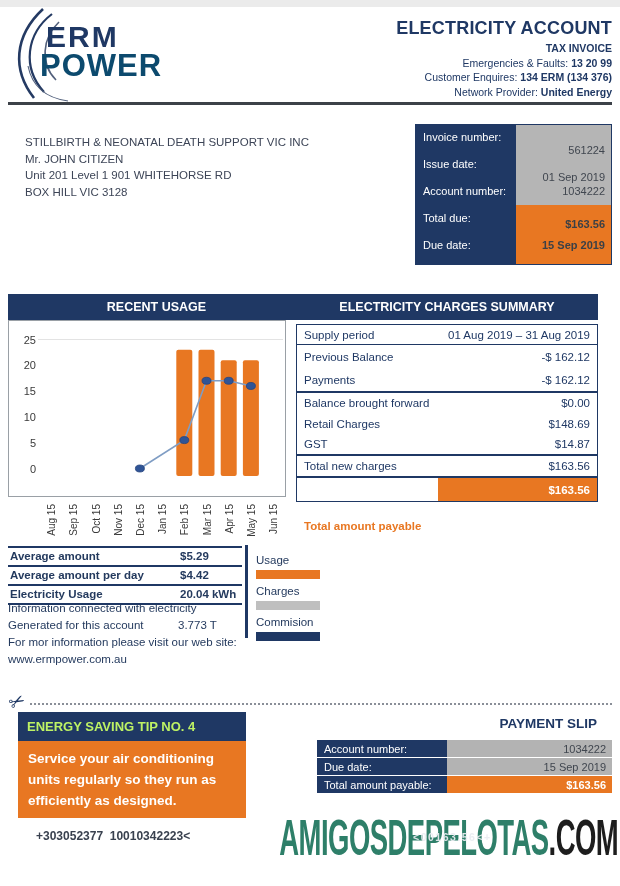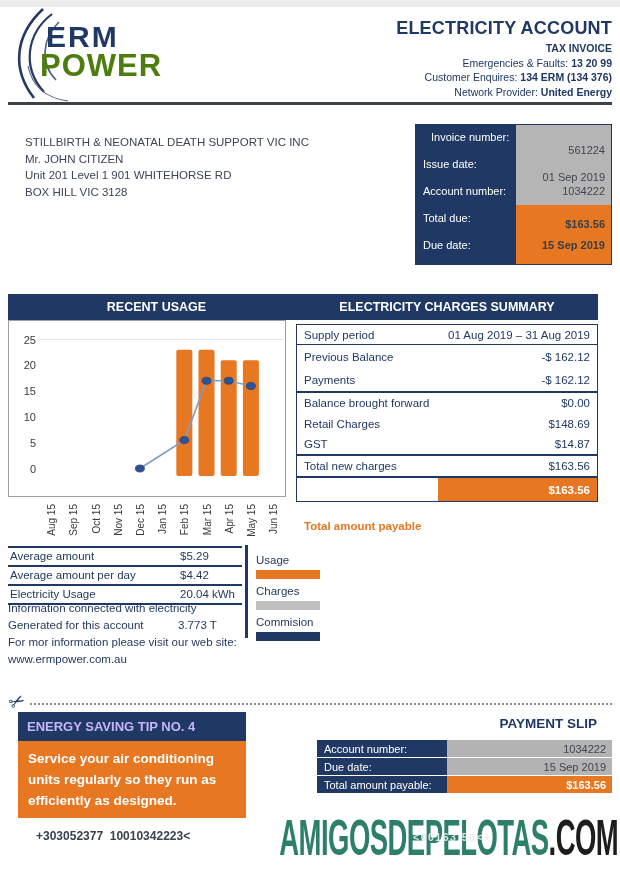--- a/index.html
+++ b/index.html
@@ -7,21 +7,21 @@
     --tblink:#1f3864; --green:#2e7f69;
   }
   html,body{margin:0;padding:0;background:#fff;}
   body{font-family:"Liberation Sans", sans-serif;}
   #page{position:relative;width:620px;height:886px;background:#fff;overflow:hidden;}
   .abs{position:absolute;}
   .topstrip{left:0;top:0;width:620px;height:7px;background:#ebebeb;}
 
   
   .logo-erm{left:46px;top:22px;font-size:30px;font-weight:bold;color:var(--navy);letter-spacing:2px;line-height:1;}
-  .logo-power{left:40px;top:50px;font-size:31px;font-weight:bold;color:#4d7c0f;letter-spacing:1px;line-height:1;}
+  .logo-power{left:40px;top:50px;font-size:31px;font-weight:bold;color:#0c4a6e;letter-spacing:1px;line-height:1;}
 
   
   .hdr-right{right:8px;top:18px;text-align:right;color:var(--navy);}
   .hdr-title{font-size:18px;font-weight:bold;letter-spacing:.2px;}
   .hdr-sub{font-size:10.5px;font-weight:bold;margin-top:3px;}
   .contact-line{font-size:10.5px;margin-top:2.5px;}
   .contact-line b{margin-left:3px;}
   .hdr-rule{left:8px;top:102px;width:604px;height:2.5px;background:#3c4148;}
 
   
@@ -44,34 +44,34 @@
   .cs-row{display:flex;align-items:center;justify-content:space-between;padding:0 7px;color:var(--tblink);font-size:11.5px;}
   .cs-row .val{text-align:right;white-space:nowrap;}
   .h19{height:19px;} .h23{height:23px;} .h20{height:20px;} .h21{height:21px;}
   .bb1{border-bottom:1.5px solid var(--navy);} .bb2{border-bottom:2px solid var(--navy);}
   .cs-payable{display:flex;height:23px;font-size:11.5px;font-weight:bold;}
   .cs-payable .lbl{width:47%;display:flex;align-items:center;padding-left:7px;color:var(--orange);background:#7f1d1d;box-sizing:border-box;margin-top:48px;}
   .cs-payable .val{width:53%;display:flex;align-items:center;justify-content:flex-end;padding-right:7px;background:var(--orange);color:#fff;box-sizing:border-box;}
 
   
   .stats{left:8px;top:546px;width:234px;border-top:2px solid var(--navy);}
-  .stat-row{position:relative;height:17px;border-bottom:2px solid var(--navy);font-size:11.5px;color:#243a5e;}
+  .stat-row{position:relative;height:17px;border-bottom:2px solid var(--navy);font-size:11.5px;color:#243a5e;font-weight:bold;}
   .stat-row .lbl{position:absolute;left:2px;top:2px;}
   .stat-row .val{position:absolute;left:172px;top:2px;}
   .info{font-size:11.5px;color:#243a5e;}
 
   
   .legend-line{left:245px;top:545px;width:2.5px;height:93px;background:var(--navy);}
   .legend-label{font-size:11.5px;color:#243a5e;}
   .swatch{width:64px;height:9px;}
 
   
   .cutline{left:30px;top:703px;width:582px;border-top:2px dotted #8a8f98;height:0;}
   .scissors{left:9px;top:690px;font-size:19px;color:var(--navy);transform:rotate(-28deg);}
-  .tip-head{left:18px;top:712px;width:228px;height:29px;background:var(--navy);color:#c4b5fd;font-weight:bold;font-size:13px;line-height:29px;padding-left:9px;box-sizing:border-box;}
+  .tip-head{left:18px;top:712px;width:228px;height:29px;background:var(--navy);color:#bef264;font-weight:bold;font-size:13px;line-height:29px;padding-left:9px;box-sizing:border-box;}
   .tip-body{left:18px;top:741px;width:228px;height:77px;background:var(--orange);color:#fff;font-weight:bold;font-size:13.5px;line-height:21px;padding:7px 10px;box-sizing:border-box;}
   .code-left{left:36px;top:829px;font-size:12px;font-weight:600;color:#39414f;white-space:pre;}
 
   
   .pslip-title{left:317px;top:716px;width:295px;text-align:right;padding-right:15px;box-sizing:border-box;font-size:13.5px;font-weight:bold;color:var(--navy);}
   .pslip{left:317px;top:740px;width:295px;}
   .ps-row{display:flex;height:17px;border-bottom:1px solid #fff;font-size:11px;}
   .ps-row .lbl{width:130px;background:var(--navy);color:#fff;display:flex;align-items:center;padding-left:7px;box-sizing:border-box;}
   .ps-row .val{flex:1;background:var(--gray);color:#40464f;display:flex;align-items:center;justify-content:flex-end;padding-right:6px;box-sizing:border-box;}
   .ps-row.hl .val{background:var(--orange);color:#fff;font-weight:bold;}
@@ -118,21 +118,21 @@
     <div>STILLBIRTH &amp; NEONATAL DEATH SUPPORT VIC INC</div>
     <div>Mr. JOHN CITIZEN</div>
     <div>Unit 201 Level 1 901 WHITEHORSE RD</div>
     <div>BOX HILL VIC 3128</div>
   </div>
 
   <div class="abs invbox">
     <div class="labelcol"></div>
     <div class="grayreg"></div>
     <div class="orangereg"></div>
-    <span class="inv-label" style="top:6px;margin-left:8px;">Invoice number:</span>
+    <span class="inv-label" style="top:6px;">Invoice number:</span>
     <span class="inv-label" style="top:33px;">Issue date:</span>
     <span class="inv-label" style="top:60px;">Account number:</span>
     <span class="inv-label" style="top:87px;">Total due:</span>
     <span class="inv-label" style="top:114px;">Due date:</span>
     <span class="inv-value" style="top:19px;">561224</span>
     <span class="inv-value" style="top:46px;">01 Sep 2019</span>
     <span class="inv-value" style="top:60px;">1034222</span>
     <span class="inv-value bold" style="top:93px;">$163.56</span>
     <span class="inv-value bold" style="top:114px;">15 Sep 2019</span>
   </div>

